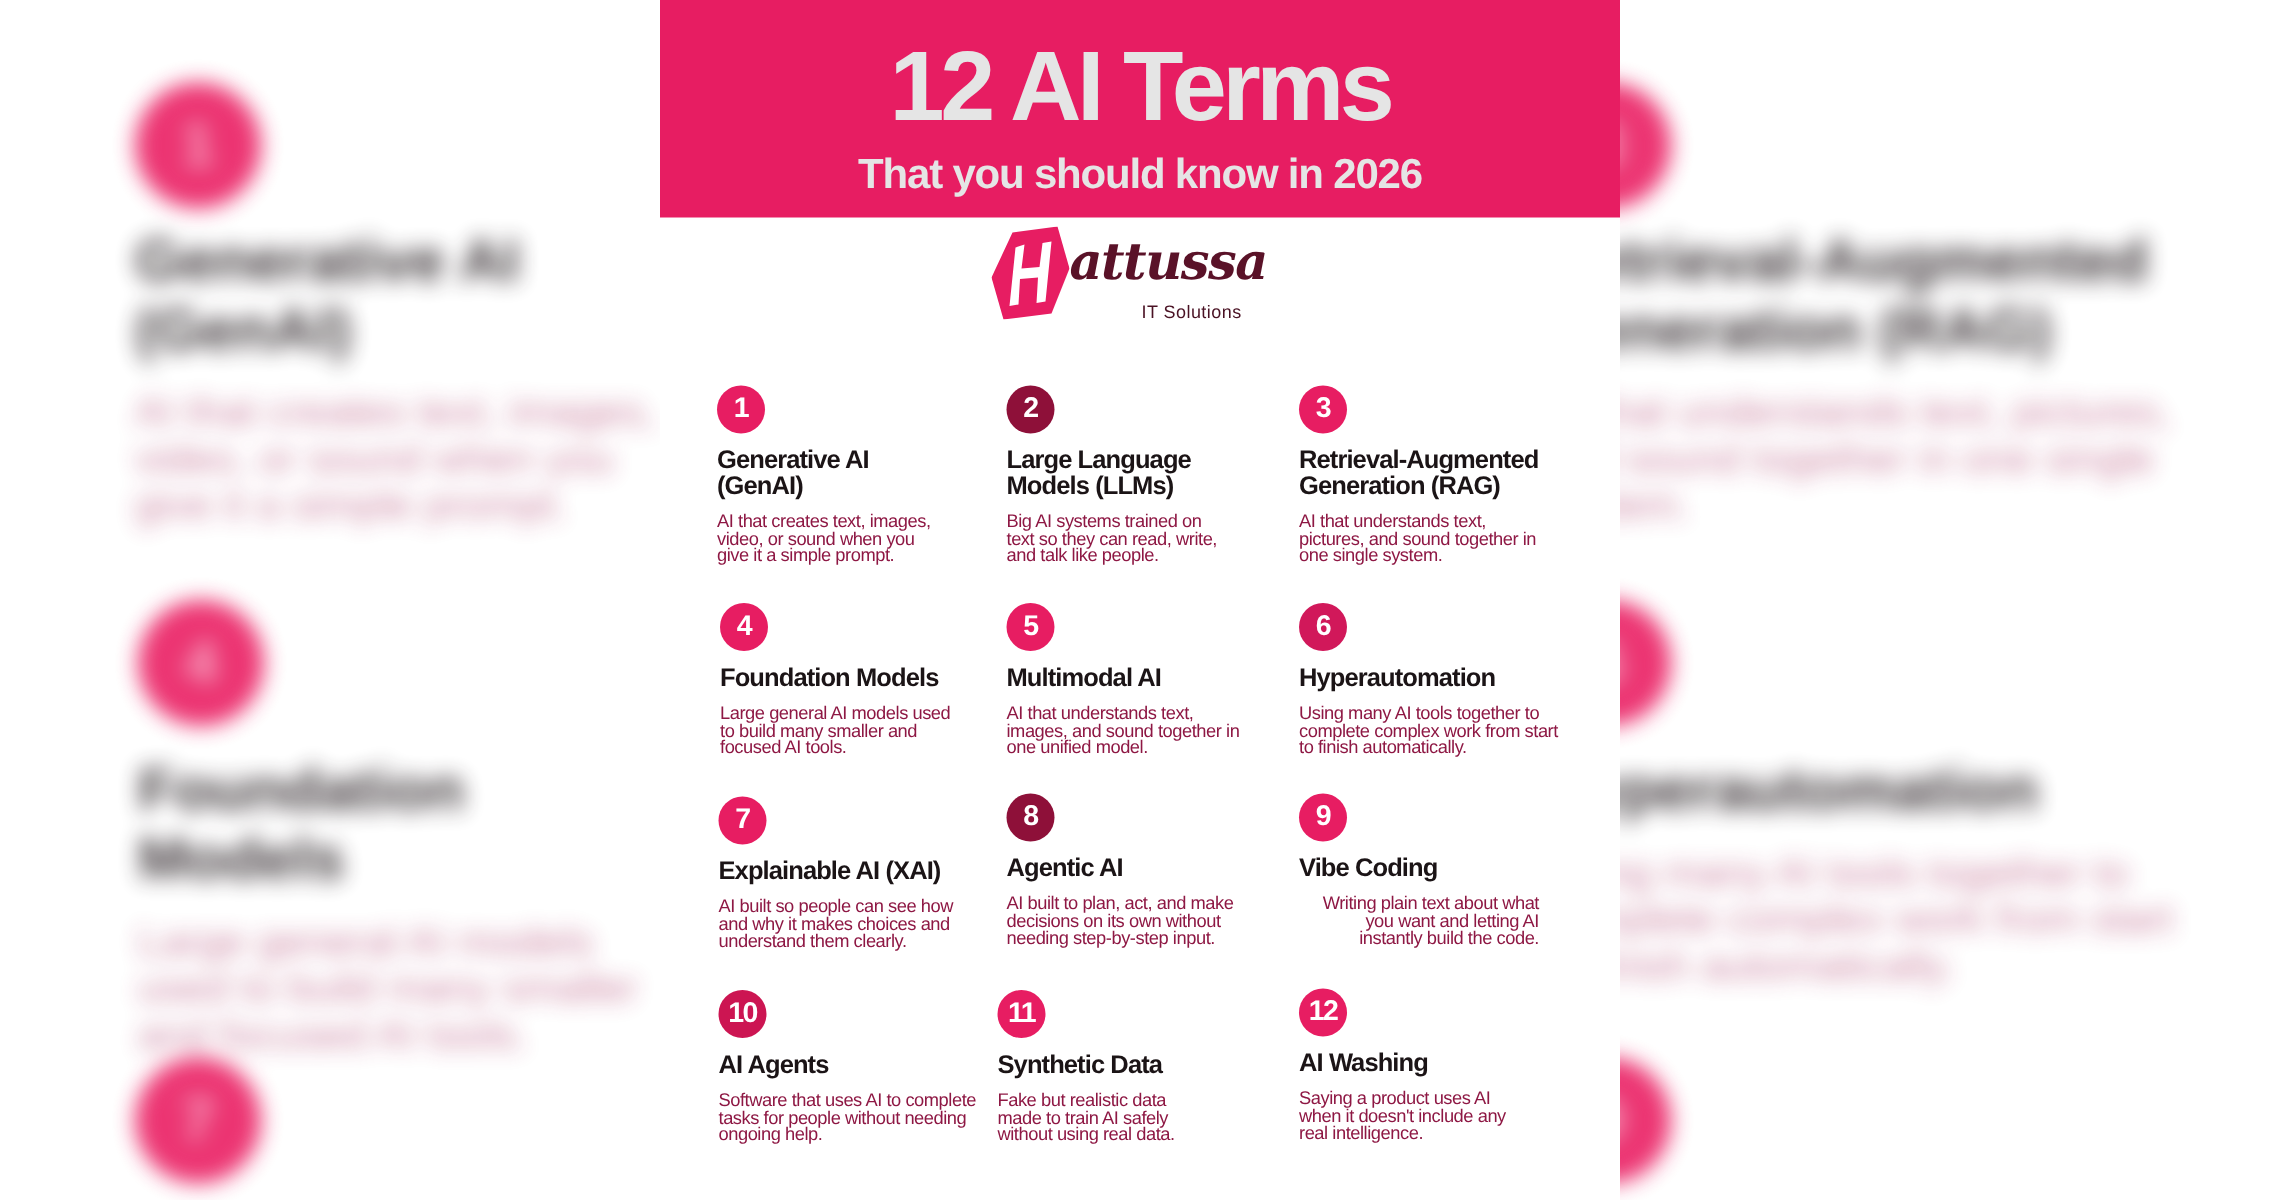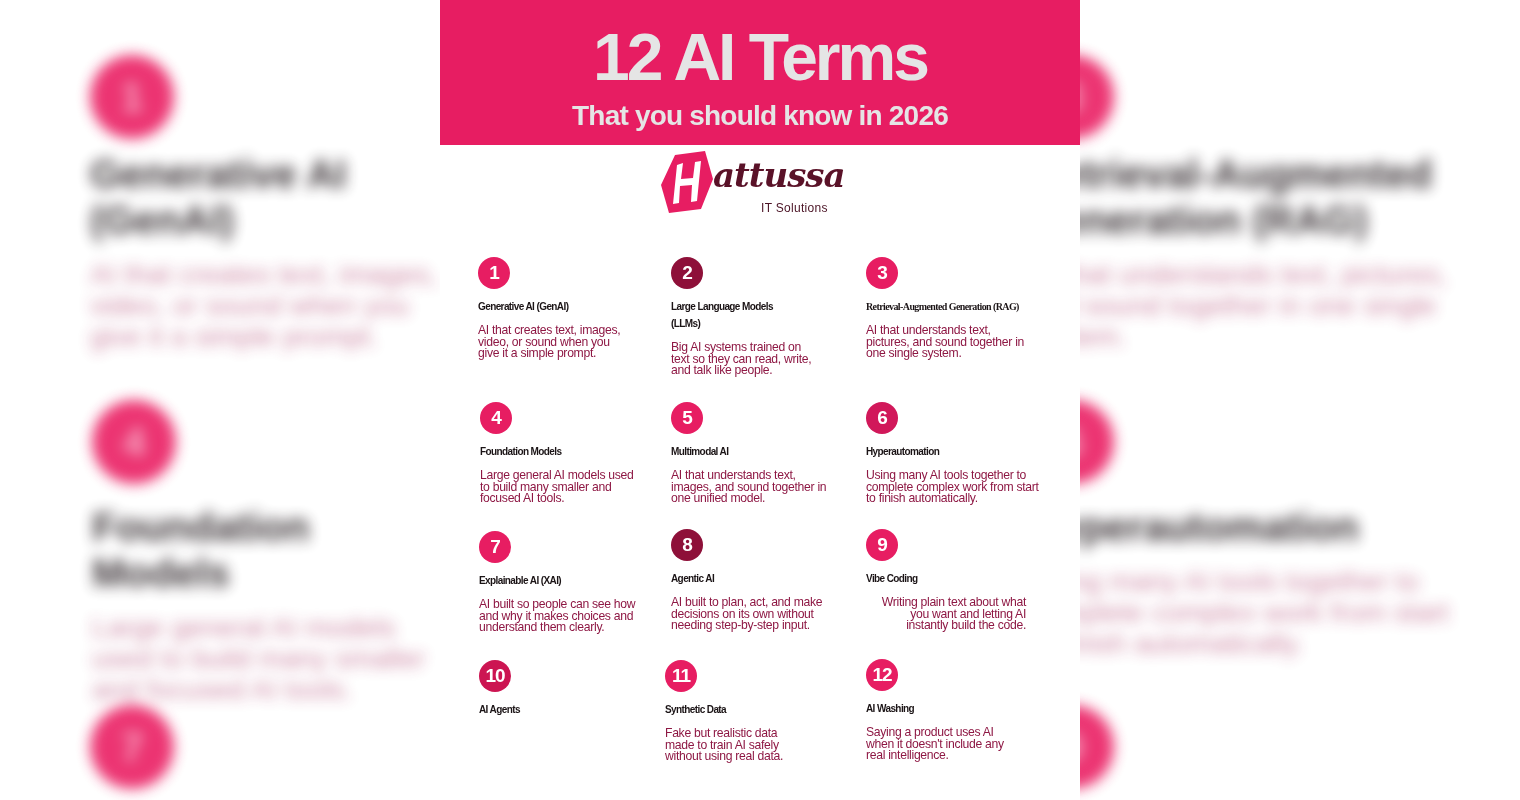--- a/index.html
+++ b/index.html
@@ -25,21 +25,21 @@
   .logo-inner { position: relative; width: 210px; height: 80px; }
   .logo-mark { position: absolute; left: 6px; top: 6px; width: 52px; height: 62px; }
   .logo-word { position: absolute; left: 58px; top: 10px; font-family: "DejaVu Serif", serif; font-style: italic;
     font-weight: 700; font-size: 34px; color: #5a1228; letter-spacing: -1px; }
   .logo-sub { position: absolute; left: 106px; top: 56px; font-size: 12px; color: #4a1224; letter-spacing: .3px; }
 
   .grid { position: absolute; left: 38px; top: 257px; width: 580px; }
   .card { position: absolute; width: 190px; }
   .badge { width: 32px; height: 32px; border-radius: 50%; color: #ffffff; font-weight: 700; font-size: 19px;
     display: flex; align-items: center; justify-content: center; letter-spacing: -1px; }
-  .term { font-weight: 700; color: #1b1416; font-size: 10px; line-height: 17px; letter-spacing: -0.6px; margin-top: 9px; }
+  .term { font-weight: 700; color: #1b1416; font-size: 17px; line-height: 17px; letter-spacing: -0.6px; margin-top: 9px; }
   .desc { color: #8e1844; font-size: 12.2px; line-height: 11.6px; letter-spacing: -0.3px; margin-top: 10px; }
 </style>
 </head>
 <body>
 
 <div class="bg-blur">
   <div class="bg-item" style="left:90px; top:55px; width:360px;">
     <div class="bg-badge">1</div>
     <div class="bg-title">Generative AI (GenAI)</div>
     <div class="bg-desc">AI that creates text, images, video, or sound when you give it a simple prompt.</div>
@@ -92,21 +92,21 @@
       <div class="term" style="width:130px;">Generative AI (GenAI)</div>
       <div class="desc" style="width:150px;">AI that creates text, images, video, or sound when you give it a simple prompt.</div>
     </div>
     <div class="card" style="left:193px; top:0;">
       <div class="badge" style="background:#8e1039;">2</div>
       <div class="term" style="width:130px;">Large Language Models (LLMs)</div>
       <div class="desc" style="width:150px;">Big AI systems trained on text so they can read, write, and talk like people.</div>
     </div>
     <div class="card" style="left:388px; top:0;">
       <div class="badge" style="background:#e71d62;">3</div>
-      <div class="term" style="width:160px;font-family:Liberation Serif, serif;">Retrieval-Augmented Generation (RAG)</div>
+      <div class="term" style="width:160px;">Retrieval-Augmented Generation (RAG)</div>
       <div class="desc" style="width:170px;">AI that understands text, pictures, and sound together in one single system.</div>
     </div>
 
     <div class="card" style="left:2px; top:145px;">
       <div class="badge" style="background:#e71d62;">4</div>
       <div class="term">Foundation Models</div>
       <div class="desc" style="width:160px;">Large general AI models used to build many smaller and focused AI tools.</div>
     </div>
     <div class="card" style="left:193px; top:145px;">
       <div class="badge" style="background:#e71d62;">5</div>
@@ -131,20 +131,21 @@
     </div>
     <div class="card" style="left:388px; top:272px;">
       <div class="badge" style="background:#e71d62;">9</div>
       <div class="term">Vibe Coding</div>
       <div class="desc" style="width:160px;text-align:right;">Writing plain text about what you want and letting AI instantly build the code.</div>
     </div>
 
     <div class="card" style="left:1px; top:403px;">
       <div class="badge" style="background:#cc1552;">10</div>
       <div class="term">AI Agents</div>
+      <div class="desc" style="width:180px;">Software that uses AI to complete tasks for people without needing ongoing help.</div>
     </div>
     <div class="card" style="left:187px; top:403px;">
       <div class="badge" style="background:#e71d62;">11</div>
       <div class="term">Synthetic Data</div>
       <div class="desc" style="width:140px;">Fake but realistic data made to train AI safely without using real data.</div>
     </div>
     <div class="card" style="left:388px; top:402px;">
       <div class="badge" style="background:#e71d62;">12</div>
       <div class="term">AI Washing</div>
       <div class="desc" style="width:150px;">Saying a product uses AI when it doesn't include any real intelligence.</div>

